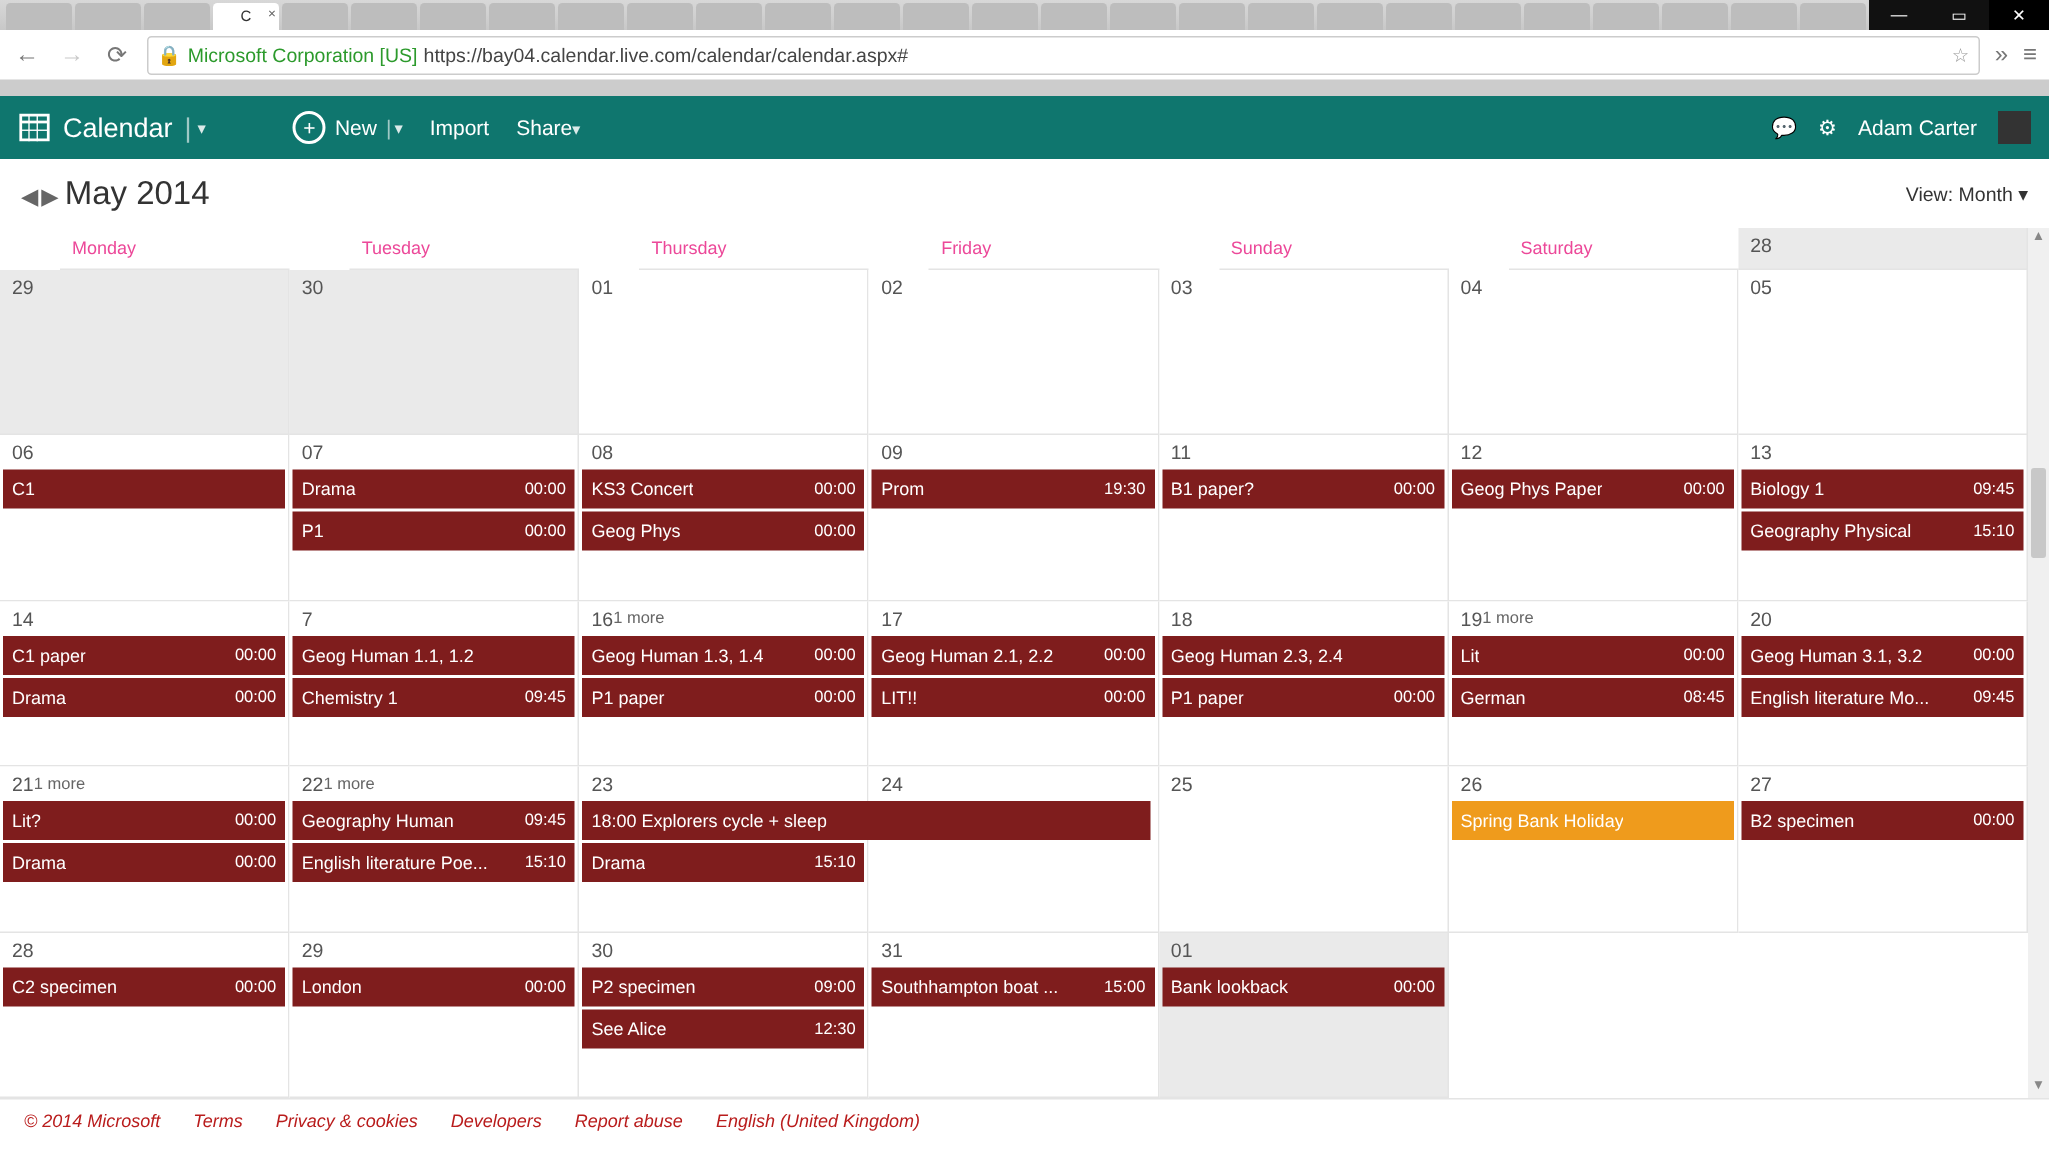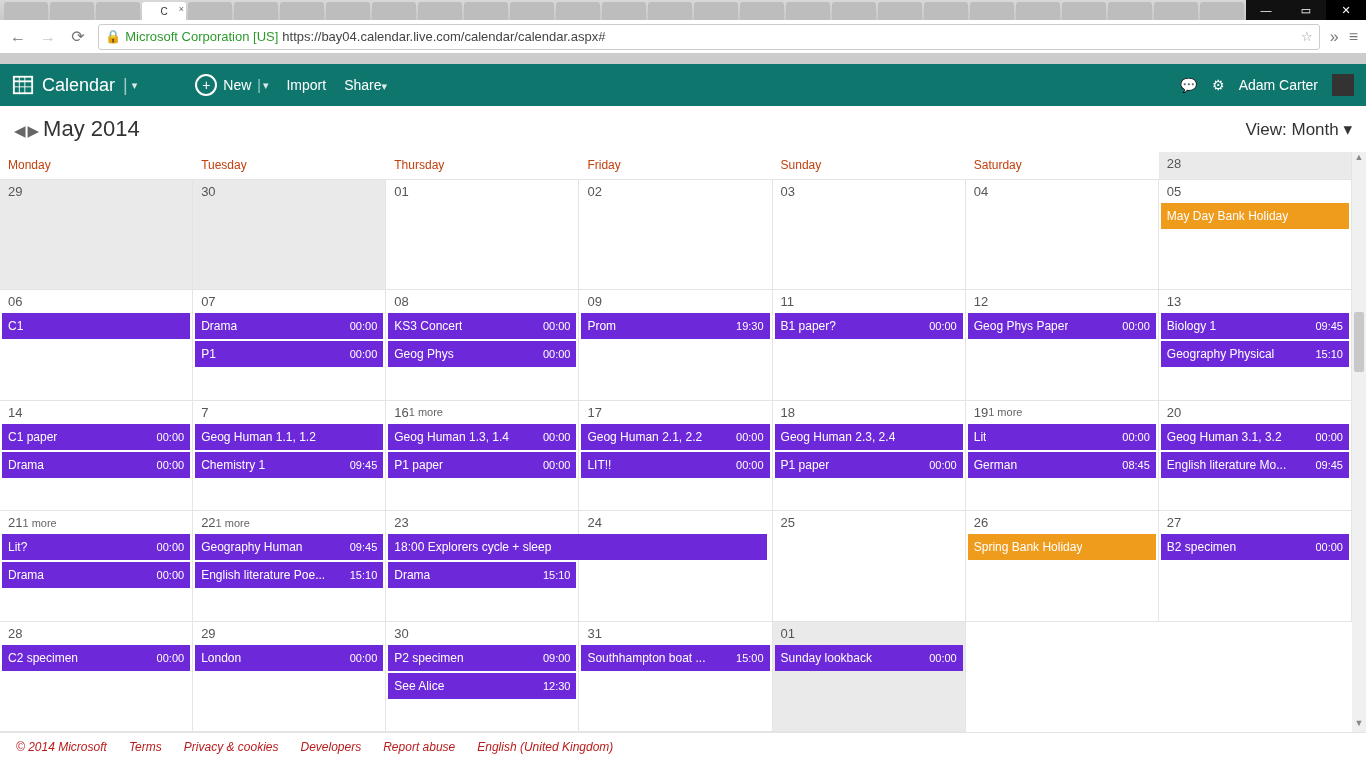--- a/index.html
+++ b/index.html
@@ -31,36 +31,36 @@
 .plus-circle { width:22px; height:22px; border:2px solid #fff; border-radius:50%; display:flex; align-items:center; justify-content:center; font-size:14px; }
 .hdr-link { font-size:14px; }
 .hdr-right { margin-left:auto; display:flex; align-items:center; gap:14px; font-size:14px; }
 .avatar-sq { width:22px; height:22px; background:#333; }
 
 
 .subheader { height: 46px; display:flex; align-items:center; padding:0 14px; }
 .month-nav { display:flex; align-items:center; gap:2px; font-size:22px; color:#333; }
 .month-nav .arrows span{ font-size:15px; color:#666; margin-right:2px;}
 .month-label{ font-weight:300; }
-.view-picker { margin-left:auto; font-size:17px; color:#333; }
+.view-picker { margin-left:auto; font-size:13px; color:#333; }
 
 
 .calendar-wrap { position:relative; height: 580px; }
 .grid { position:absolute; left:0; top:0; right:14px; bottom:0; display:grid; grid-template-columns: repeat(7, 1fr); grid-template-rows: 28px repeat(5, 1fr); }
-.weekday-header { font-size:12px; color:#c2410c; padding:6px 8px; border-bottom:1px solid #e4e4e4; }
+.weekday-header { font-size:12px; color:#ec4899; padding:6px 8px; border-bottom:1px solid #e4e4e4;margin-left:40px; }
 .cell { border-right:1px solid #e4e4e4; border-bottom:1px solid #e4e4e4; position:relative; background:#fff; padding:2px; }
 .cell.outside { background:#eaeaea; }
 .day-num-row { display:flex; justify-content:flex-start; align-items:center; padding:2px 6px; }
 .day-num { font-size:13px; color:#555; }
 .more-link { font-size:11px; color:#666; }
 .events { display:flex; flex-direction:column; gap:2px; margin-top:2px; }
 .event { height:26px; display:flex; align-items:center; justify-content:space-between; padding:0 6px; font-size:12px; color:#fff; overflow:hidden; white-space:nowrap; }
 .event .title { overflow:hidden; text-overflow:ellipsis; }
 .event .time { font-size:11px; margin-left:6px; }
-.color-pink { background:#6d28d9; }
+.color-pink { background:#7f1d1d; }
 .color-orange { background:#ef9b1c; }
 
 .scrollbar-v { position:absolute; right:0; top:0; width:14px; bottom:0; background:#f0f0f0; }
 .scrollbar-v .thumb{ position:absolute; left:2px; right:2px; top:160px; height:60px; background:#c8c8c8; border-radius:2px;}
 .scrollbar-v .arrow{ position:absolute; left:0; right:0; height:14px; text-align:center; font-size:9px; color:#888;}
 .scrollbar-v .arrow.top{top:0;} .scrollbar-v .arrow.bot{bottom:0;}
 
 
 .footer { height: 28px; display:flex; align-items:center; gap:22px; padding: 0 16px; font-size:12px; color:#b91c1c; border-top:1px solid #e4e4e4;font-style:italic; }
 </style>
@@ -211,25 +211,20 @@
       <div class="cell">
         <div class="day-num-row">
           <span class="day-num">04</span>
         </div>
         <div class="events"></div>
       </div>
       <div class="cell">
         <div class="day-num-row">
           <span class="day-num">05</span>
         </div>
-        <div class="events">
-          <div class="event color-orange">
-            <span class="title">May Day Bank Holiday</span>
-          </div>
-        </div>
       </div>
       <div class="cell">
         <div class="day-num-row">
           <span class="day-num">06</span>
         </div>
         <div class="events">
           <div class="event color-pink">
             <span class="title">C1</span>
           </div>
         </div>
@@ -543,21 +538,21 @@
             <span class="time">15:00</span>
           </div>
         </div>
       </div>
       <div class="cell outside">
         <div class="day-num-row">
           <span class="day-num">01</span>
         </div>
         <div class="events">
           <div class="event color-pink">
-            <span class="title">Sunday lookback</span>
+            <span class="title">Bank lookback</span>
             <span class="time">00:00</span>
           </div>
         </div>
       </div>
     </div>
   <div class="scrollbar-v">
     <div class="arrow top">▲</div>
     <div class="thumb"></div>
     <div class="arrow bot">▼</div>
   </div>

